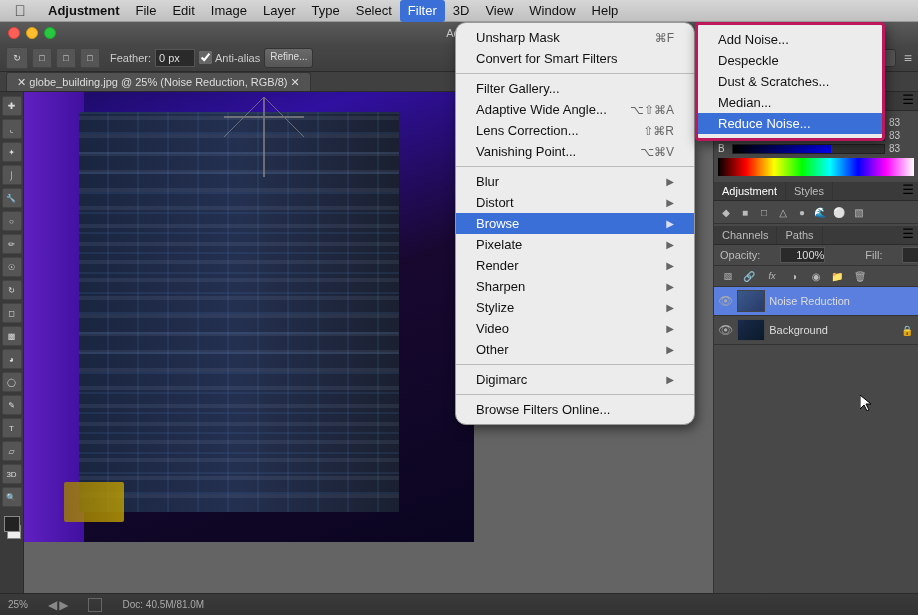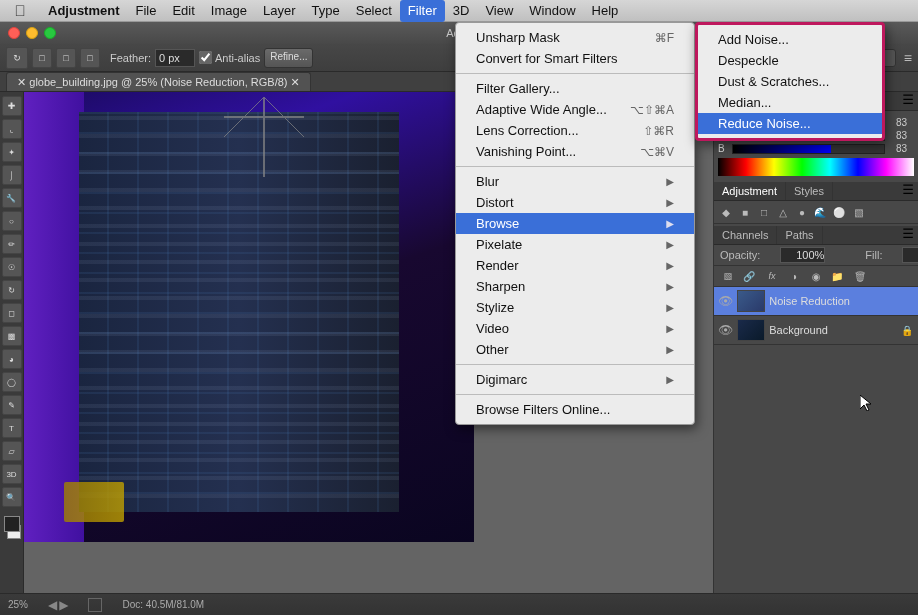--- a/index.html
+++ b/index.html
@@ -212,21 +212,21 @@
       background: #333;
       border: 1px solid #222;
     }
     .swatch-bar {
       height: 100%;
     }
     .swatch-value {
       color: #ccc;
       font-size: 10px;
       width: 25px;
-      text-align: center;
+      text-align: left;
     }
     .color-gradient-bar {
       width: 100%;
       height: 18px;
       background: linear-gradient(to right, #000, #f00, #ff0, #0f0, #0ff, #00f, #f0f, #fff);
       margin-top: 4px;
     }
     .panel-icon-row {
       display: flex;
       align-items: center;
@@ -298,21 +298,21 @@
     .status-text { color: #aaa; font-size: 10px; }
 
     
     .filter-menu {
       position: absolute;
       top: 22px;
       left: 455px;
       width: 240px;
       background: #ececec;
       border: 1px solid #999;
-      border-radius: 4px;
+      border-radius: 11px;
       box-shadow: 2px 4px 12px rgba(0,0,0,0.5);
       z-index: 600;
       padding: 4px 0;
     }
     .menu-section-item {
       padding: 3px 20px;
       font-size: 13px;
       color: #111;
       display: flex;
       align-items: center;

